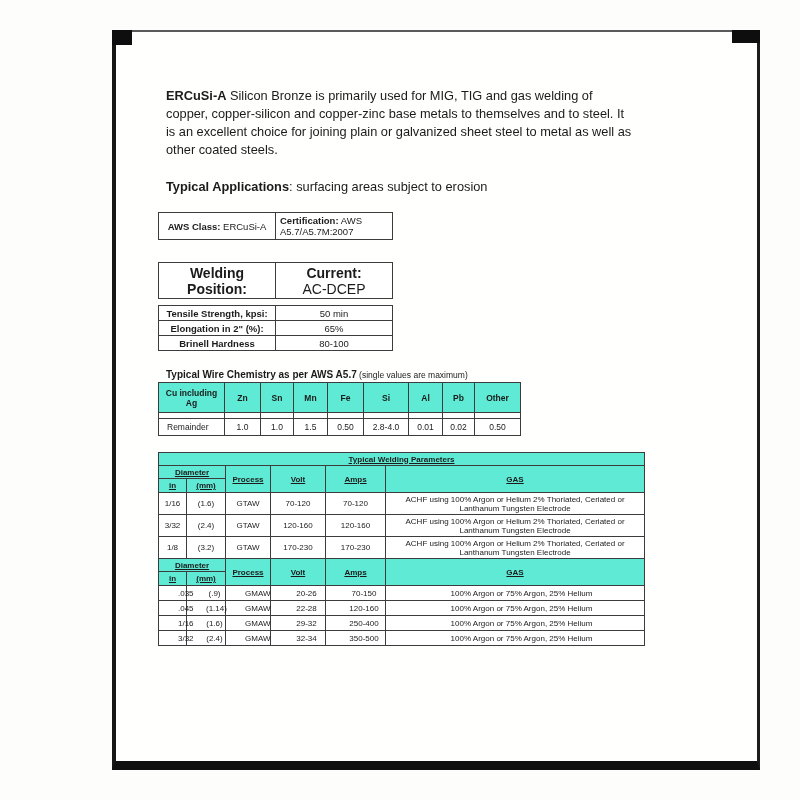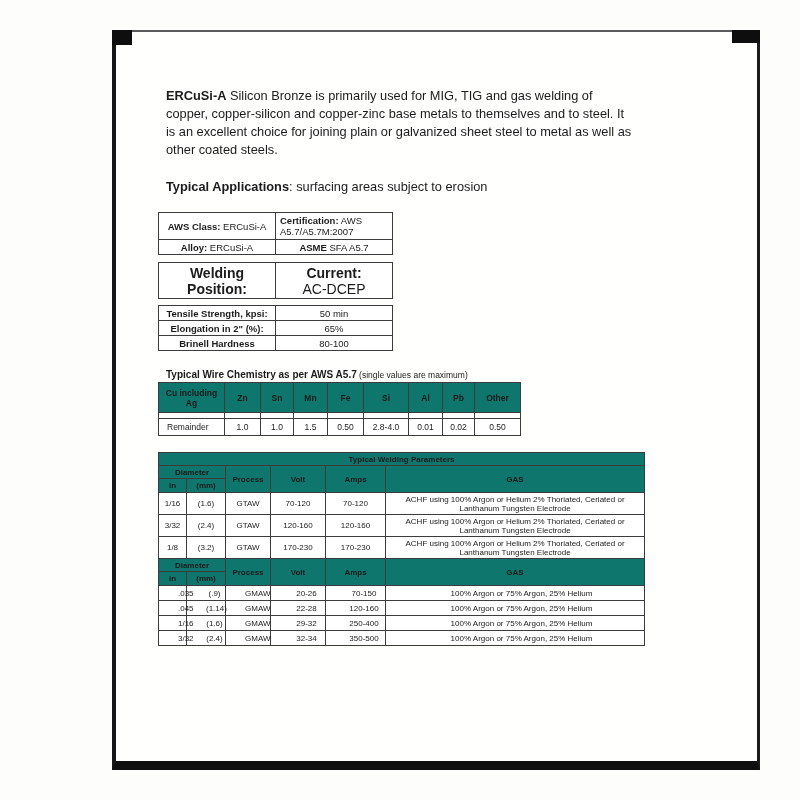--- a/index.html
+++ b/index.html
@@ -47,29 +47,29 @@
   .chem-title { left:50px; top:337px; font-size:10px; }
   .chem-title .note { font-size:8.5px; font-weight:normal; }
 
   .chem-table { left:42px; top:350px; width:362px; font-size:8.5px; }
   .chem-table th { height:30px; font-weight:bold; }
   .chem-table .spacer td { height:6px; }
   .chem-table .vals td { height:17px; }
   .chem-table .first-col { text-align:left; padding-left:8px; }
 
   .weld-table { left:42px; top:420px; width:486px; font-size:8px; }
-  .weld-table th { font-weight:bold; }
+  .weld-table th { font-weight:bold;text-decoration:underline; }
   .weld-table .title-row th { height:13px; }
   .weld-table .hdr1 th { height:13px; }
   .weld-table .hdr2 th { height:14px; }
   .weld-table .gtaw td { height:22px; }
   .weld-table .gmaw td { height:15px;padding-left:19px; }
   .weld-table .gas-cell { line-height:9px; padding:0 6px; }
 
-  .lav { background:#0f766e; }
+  .lav { background:#5eead4; }
 </style>
 </head>
 <body>
 
 <div class="page">
   <div class="mark mark-tl"></div>
   <div class="mark mark-tr"></div>
 
   <div class="abs intro">
     <span class="b">ERCuSi-A</span><span> Silicon Bronze is primarily used for MIG, TIG and gas welding of copper, copper-silicon and copper-zinc base metals to themselves and to steel. It is an excellent choice for joining plain or galvanized sheet steel to metal as well as other coated steels.</span>
@@ -84,28 +84,20 @@
         <col style="width:117px">
         <col style="width:117px">
       </colgroup>
     <tbody>
         <tr>
       <td class="tall">
         <span class="b">AWS Class:</span><span> ERCuSi-A</span>
       </td>
       <td class="tall left-cell">
         <span class="b">Certification:</span><span> AWS A5.7/A5.7M:2007</span>
-      </td>
-    </tr>
-    <tr>
-      <td>
-        <span class="b">Alloy:</span><span> ERCuSi-A</span>
-      </td>
-      <td>
-        <span class="b">ASME</span><span> SFA A5.7</span>
       </td>
     </tr>
   </tbody>
     </table>
 
   <table class="abs pos-table">
     <colgroup>
         <col style="width:117px">
         <col style="width:117px">
       </colgroup>

